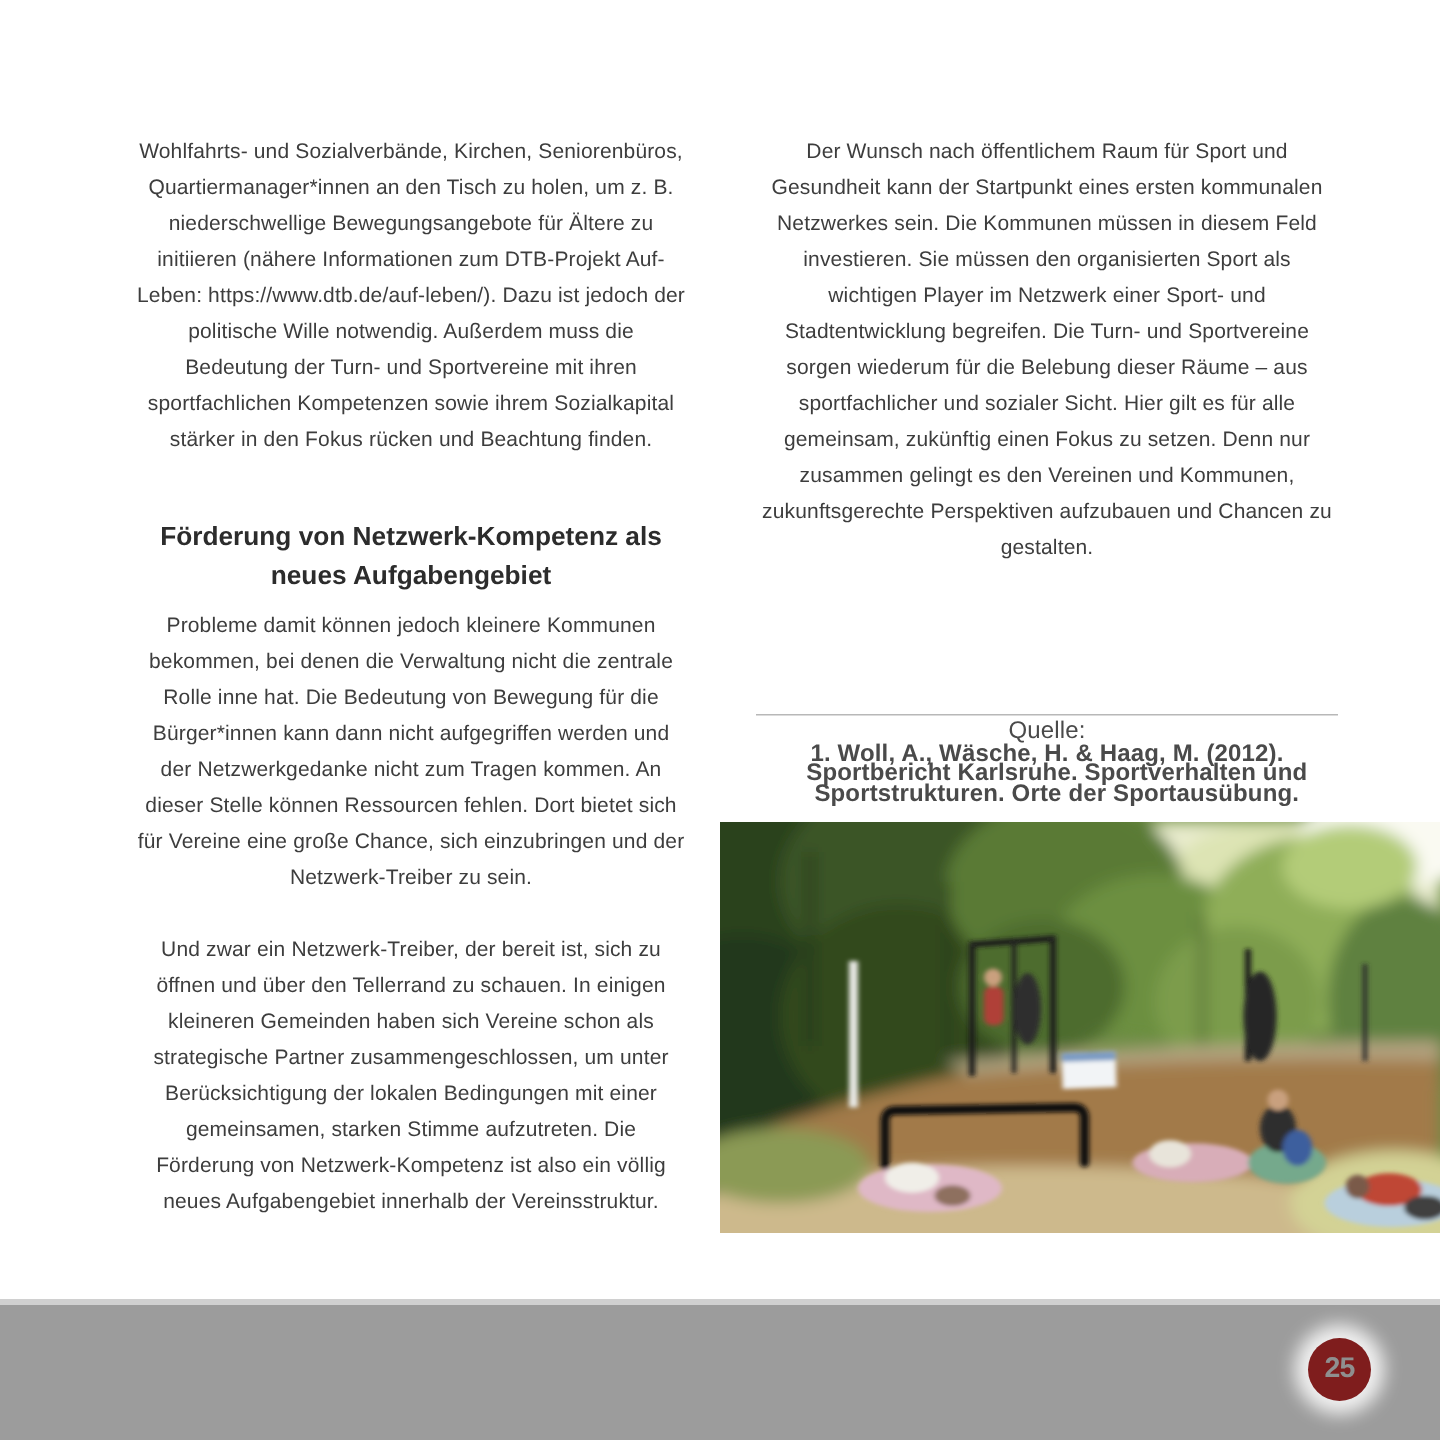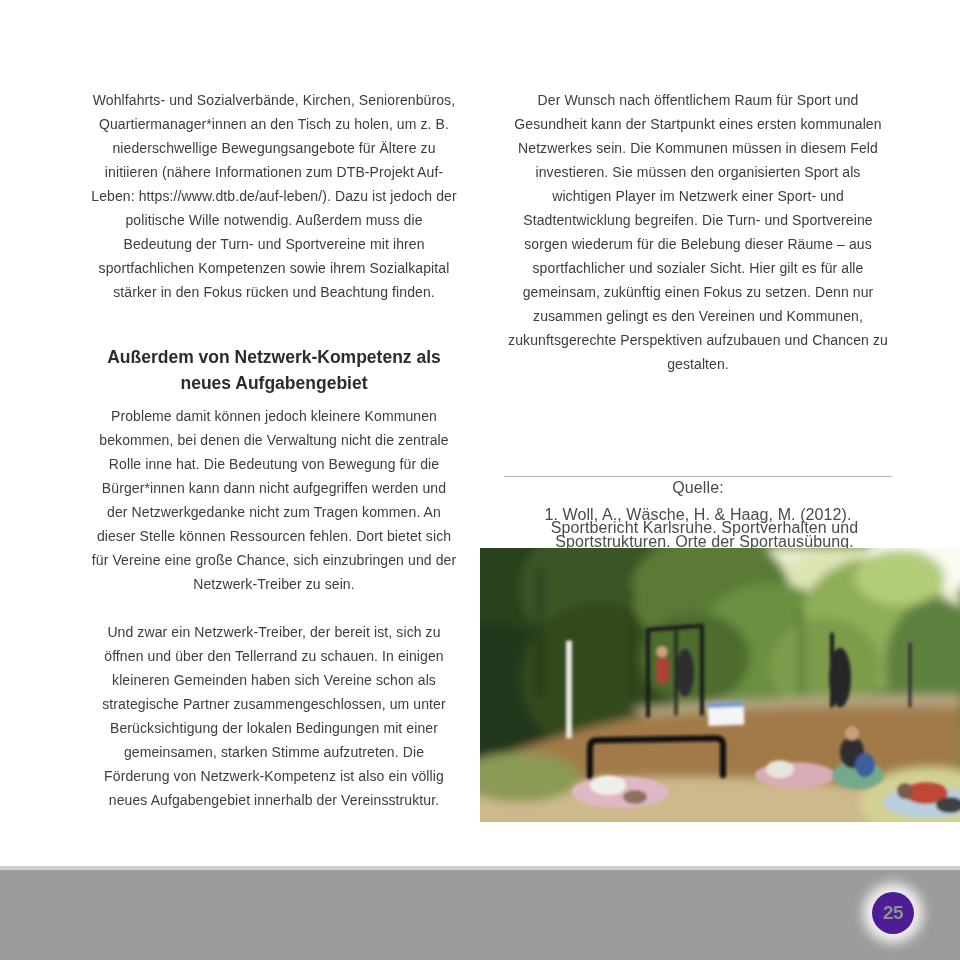--- a/index.html
+++ b/index.html
@@ -18,48 +18,48 @@
   .col-right { left:504px; width:388px; }
   h2.section-heading {
     font-size:17.5px; line-height:26px; font-weight:bold;
     color:#2c2c2c; margin:40px 0 8px 0; letter-spacing:0;
   }
   .source-block { margin-top:100px; }
   .source-rule { border:none; border-top:1px solid #b8b8b8; margin:0 0 4px 0; }
   .source-label, .source-ref {
     font-size:16px; line-height:13.5px; color:#4a4a4a;
   }
-  .source-ref { padding-left:13px; text-indent:-13px; margin-top:13px; }
+  .source-ref { padding-left:13px; text-indent:-13px; margin-top:1px;font-weight:bold; }
   .photo-frame {
     position:absolute; left:480px; top:548px; width:480px; height:274px;
     overflow:hidden;
   }
   .photo-frame svg { display:block; width:100%; height:100%; }
   .footer-edge {
     position:absolute; left:0; top:866px; width:960px; height:4px;
     background:#d0d0d0;
   }
   .footer-bar {
     position:absolute; left:0; top:870px; width:960px; height:90px;
     background:#9c9c9c;
   }
   .page-badge {
     position:absolute; left:872px; top:892px; width:42px; height:42px;
-    border-radius:50%; background:#4c1d95;
+    border-radius:50%; background:#7f1d1d;
     box-shadow:0 0 12px 9px rgba(255,255,255,0.85);
     display:flex; align-items:center; justify-content:center;
     font-size:19px; font-weight:bold; color:#8f8f8f; letter-spacing:-0.5px;
   }
 </style>
 </head>
 <body>
 
 <div class="col col-left">
   <p>Wohlfahrts- und Sozialverbände, Kirchen, Seniorenbüros, Quartiermanager*innen an den Tisch zu holen, um z. B. niederschwellige Bewegungsangebote für Ältere zu initiieren (nähere Informationen zum DTB-Projekt Auf-Leben: https://www.dtb.de/auf-leben/). Dazu ist jedoch der politische Wille notwendig. Außerdem muss die Bedeutung der Turn- und Sportvereine mit ihren sportfachlichen Kompetenzen sowie ihrem Sozialkapital stärker in den Fokus rücken und Beachtung finden.</p>
-  <h2 class="section-heading">Außerdem von Netzwerk-Kompetenz als neues Aufgabengebiet</h2>
+  <h2 class="section-heading">Förderung von Netzwerk-Kompetenz als neues Aufgabengebiet</h2>
   <p>Probleme damit können jedoch kleinere Kommunen bekommen, bei denen die Verwaltung nicht die zentrale Rolle inne hat. Die Bedeutung von Bewegung für die Bürger*innen kann dann nicht aufgegriffen werden und der Netzwerkgedanke nicht zum Tragen kommen. An dieser Stelle können Ressourcen fehlen. Dort bietet sich für Vereine eine große Chance, sich einzubringen und der Netzwerk-Treiber zu sein.</p>
   <p>Und zwar ein Netzwerk-Treiber, der bereit ist, sich zu öffnen und über den Tellerrand zu schauen. In einigen kleineren Gemeinden haben sich Vereine schon als strategische Partner zusammengeschlossen, um unter Berücksichtigung der lokalen Bedingungen mit einer gemeinsamen, starken Stimme aufzutreten. Die Förderung von Netzwerk-Kompetenz ist also ein völlig neues Aufgabengebiet innerhalb der Vereinsstruktur.</p>
 </div>
 
 <div class="col col-right">
   <p>Der Wunsch nach öffentlichem Raum für Sport und Gesundheit kann der Startpunkt eines ersten kommunalen Netzwerkes sein. Die Kommunen müssen in diesem Feld investieren. Sie müssen den organisierten Sport als wichtigen Player im Netzwerk einer Sport- und Stadtentwicklung begreifen. Die Turn- und Sportvereine sorgen wiederum für die Belebung dieser Räume – aus sportfachlicher und sozialer Sicht. Hier gilt es für alle gemeinsam, zukünftig einen Fokus zu setzen. Denn nur zusammen gelingt es den Vereinen und Kommunen, zukunftsgerechte Perspektiven aufzubauen und Chancen zu gestalten.</p>
   <div class="source-block">
     <hr class="source-rule">
     <div class="source-label">Quelle:</div>
     <div class="source-ref"><span>1.</span> <span>Woll, A., Wäsche, H. &amp; Haag, M. (2012). Sportbericht Karlsruhe. Sportverhalten und Sportstrukturen. Orte der Sportausübung.</span></div>

